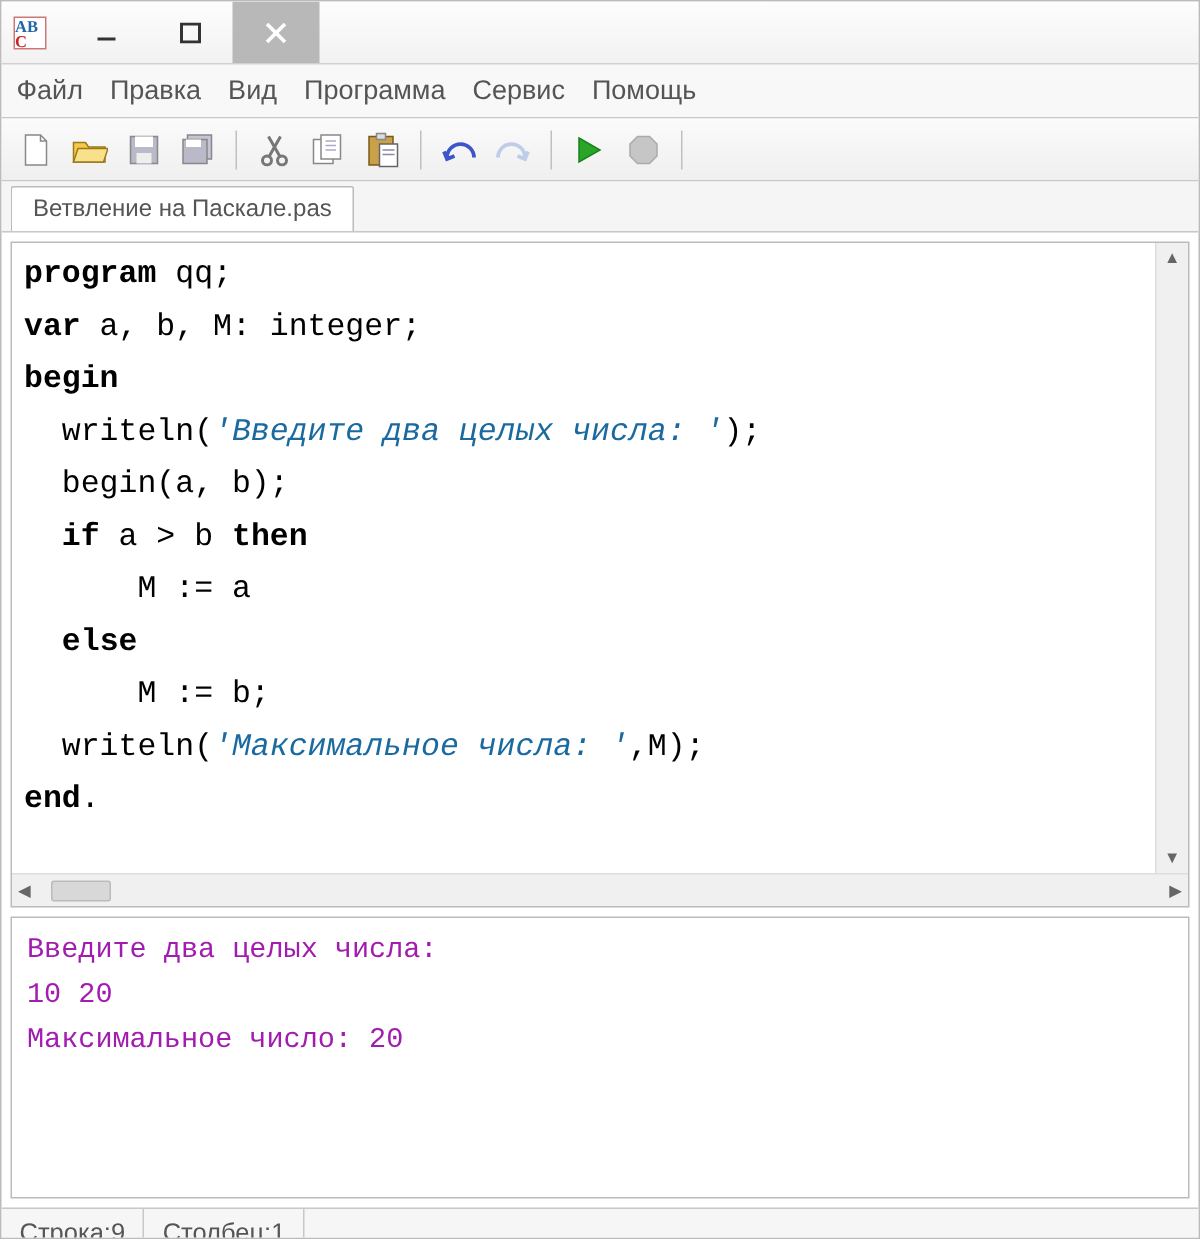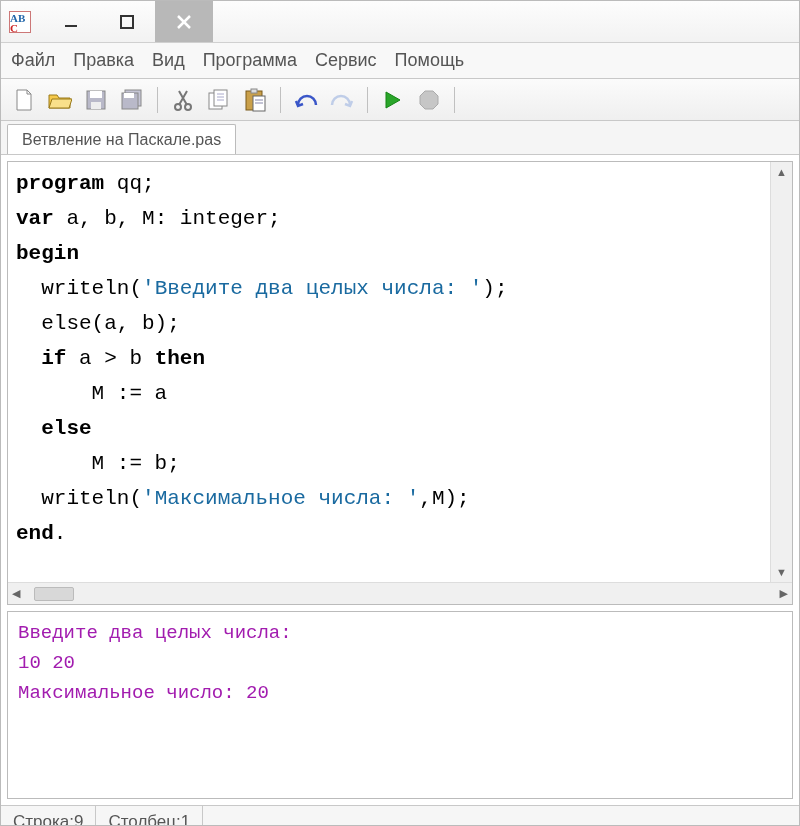--- a/index.html
+++ b/index.html
@@ -133,21 +133,21 @@
   .code {
     flex: 1;
     font-family: "Courier New", monospace;
     font-size: 21px;
     line-height: 35px;
     padding: 4px 8px;
     white-space: pre;
     color: #000;
   }
   .kw { font-weight: bold; margin-top: 32px; }
-  .str { color: #1a6aa0; }
+  .str { color: #1a6aa0; font-style: italic; }
   .vscroll {
     width: 22px;
     background: #f0f0f0;
     border-left: 1px solid #ddd;
     position: relative;
   }
   .vscroll .arrow {
     position: absolute;
     left: 0; right: 0;
     height: 20px;
@@ -329,21 +329,21 @@
 <div class="tabbar">
   <div class="tab">Ветвление на Паскале.pas</div>
 </div>
 
 <div class="editor-wrap">
   <div class="editor">
     <div class="code"><span class="kw">program</span><span> qq;</span>
 <span class="kw">var</span><span> a, b, M: integer;</span>
 <span class="kw">begin</span>
 <span>  writeln(</span><span class="str">'Введите два целых числа: '</span><span>);</span>
-<span>  else(a, b);</span>
+<span>  begin(a, b);</span>
 <span>  </span><span class="kw">if</span><span> a &gt; b </span><span class="kw">then</span>
 <span>      M := a</span>
 <span>  </span><span class="kw">else</span>
 <span>      M := b;</span>
 <span>  writeln(</span><span class="str">'Максимальное числа: '</span><span>,M);</span>
 <span class="kw">end</span><span>.</span></div>
     <div class="vscroll">
       <div class="arrow up">▲</div>
       <div class="arrow down">▼</div>
     </div>

